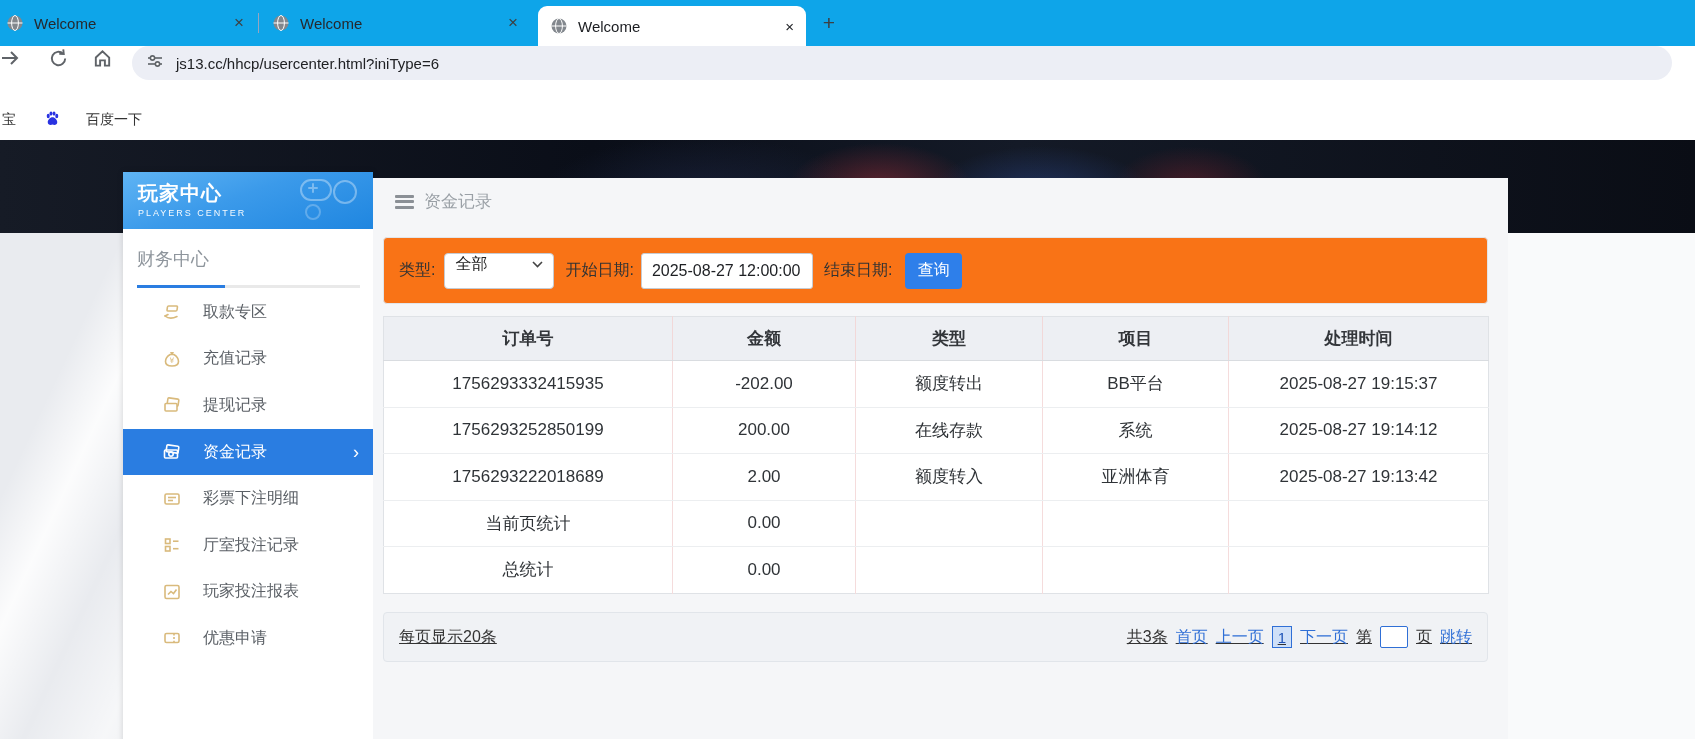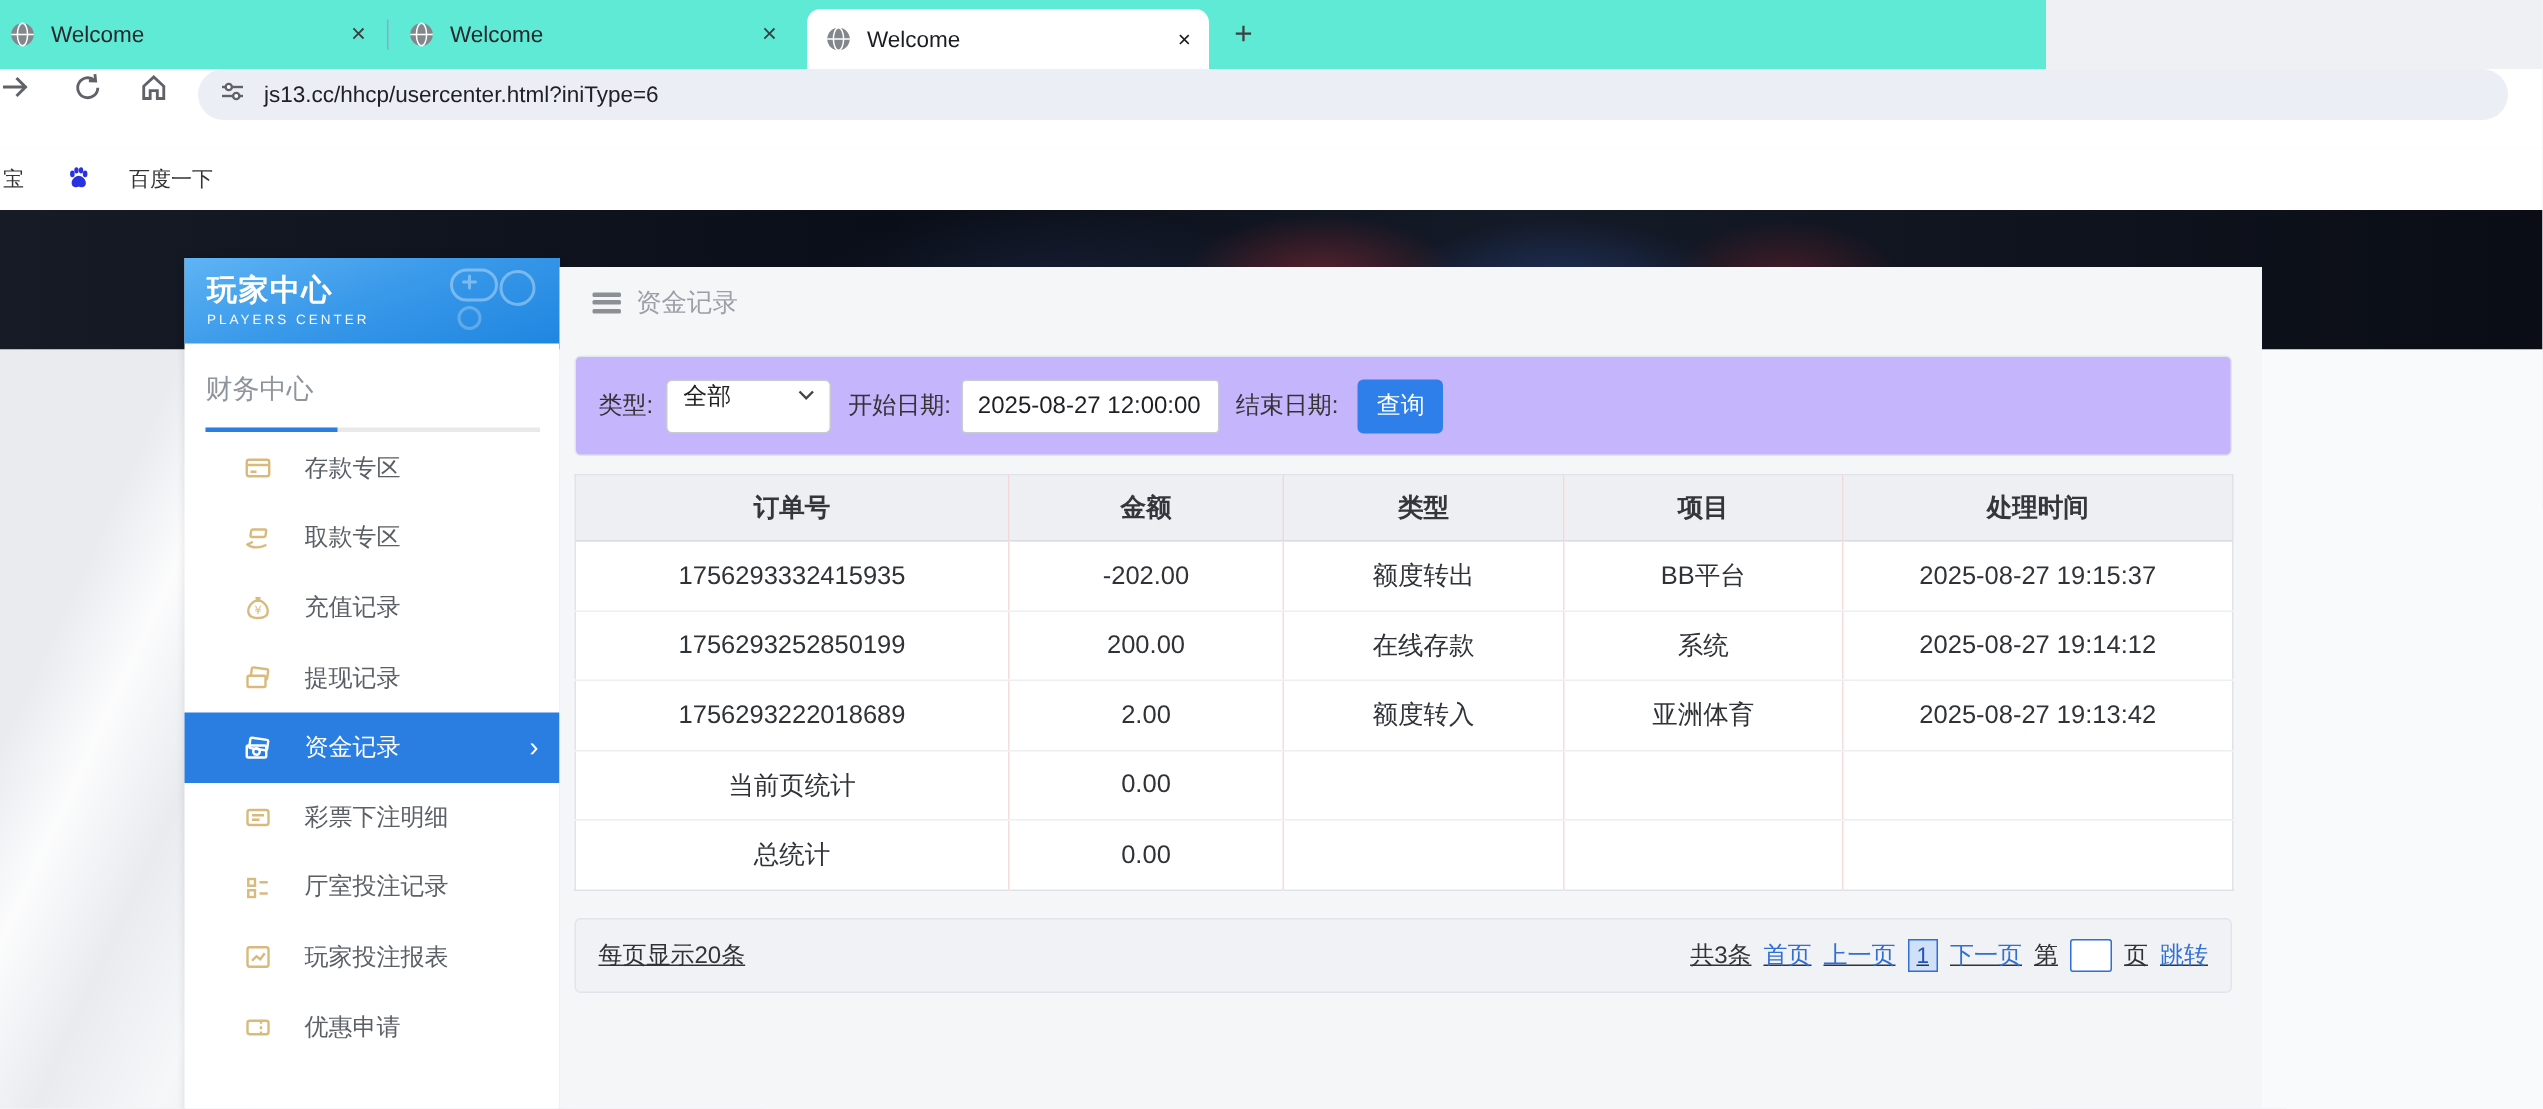--- a/index.html
+++ b/index.html
@@ -1,21 +1,21 @@
 <!DOCTYPE html>
 <html><head>
 <meta charset="utf-8">
 <style>
   * { margin:0; padding:0; box-sizing:border-box; }
   html,body { width:1695px; height:739px; overflow:hidden;
     font-family:"Liberation Sans","DejaVu Sans",sans-serif; }
   body { position:relative; background:#eef0f3; }
 
   
-  .tabbar { position:absolute; left:0; top:0; width:1364px; height:46px; background:#5eead4; }
+  .tabbar { position:absolute; left:0; top:0; width:1695px; height:46px; background:#0ea5e9; }
   .tab { position:absolute; top:0; height:46px; display:flex; align-items:center; color:#26282d; font-size:15px; }
   .tab .fav { width:18px; height:18px; flex:0 0 18px; }
   .tab .t-title { margin-left:10px; }
   .tab .t-close { margin-left:auto; font-size:17px; color:#3c4043; cursor:pointer; padding:0 2px; }
   .tab1 { left:6px;  width:240px; }
   .tab2 { left:272px; width:248px; }
   .tab-div { position:absolute; left:258px; top:13px; width:1px; height:20px; background:#96a5c0; }
   .tab-active { position:absolute; left:538px; top:6px; width:268px; height:40px; background:#ffffff;
     border-radius:9px 9px 0 0; display:flex; align-items:center; padding:0 12px; font-size:15px; color:#1b1d21; }
   .newtab { position:absolute; left:816px; top:10px; width:26px; height:26px; border-radius:50%;
@@ -70,21 +70,21 @@
   .sb-item.active { background:#2a7de1; color:#ffffff; }
   .sb-item.active .chev { margin-left:auto; margin-right:14px; font-size:18px; color:#fff; }
 
   
   .content { position:absolute; left:373px; top:178px; width:1135px; height:600px; background:#f5f6f8; }
   .page-head { position:absolute; left:22px; top:12px; display:flex; align-items:center; color:#9aa0a6; }
   .burger { width:19px; height:14px; display:flex; flex-direction:column; justify-content:space-between; }
   .burger i { height:3px; background:#8b9096; border-radius:1px; }
   .page-title { margin-left:10px; font-size:17px; }
 
-  .filter-panel { position:absolute; left:10px; top:59px; width:1105px; height:67px; background:#c4b5fd;
+  .filter-panel { position:absolute; left:10px; top:59px; width:1105px; height:67px; background:#f97316;
     border:1px solid #e1e5ea; border-radius:4px; display:flex; align-items:center; padding-left:15px; }
   .f-label { font-size:16px; color:#333; }
   .selectbox { margin-left:9px; width:110px; height:36px; background:#fff; border:1px solid #c6cbd2; border-radius:4px;
     display:flex; padding:0 10px; font-size:16px; color:#222; cursor:pointer; }
   .selectbox .sel-chev { margin-left:auto; }
   .f-label.m { margin-left:11px; }
   .f-input { margin-left:7px; width:172px; height:36px; background:#fff; border:1px solid #c6cbd2; border-radius:3px;
     font-size:16px; color:#1d1f23; padding:0 10px; font-family:"Liberation Sans",sans-serif; }
   .f-btn { margin-left:13px; width:57px; height:36px; background:#2e7fea; border:none; border-radius:4px;
     color:#fff; font-size:16px; cursor:pointer; }
@@ -216,30 +216,20 @@
   <div class="sb-section">
     <span class="sb-section-title">财务中心</span>
     <div class="sb-underline">
         <i></i>
       </div>
   </div>
   <nav class="sb-menu">
     <div class="sb-item">
       <span class="ic">
         <svg width="18" height="18" viewBox="0 0 18 18" fill="none" stroke="#d9ba7c" stroke-width="1.6">
-            <rect x="1.5" y="3.5" width="15" height="11" rx="1.5"></rect>
-            <line x1="1.5" y1="7" x2="16.5" y2="7"></line>
-            <line x1="4" y1="11.5" x2="8" y2="11.5"></line>
-          </svg>
-      </span>
-      <span>存款专区</span>
-    </div>
-    <div class="sb-item">
-      <span class="ic">
-        <svg width="18" height="18" viewBox="0 0 18 18" fill="none" stroke="#d9ba7c" stroke-width="1.6">
             <rect x="5" y="3" width="10" height="5" rx="1" transform="skewX(-8)"></rect>
             <path d="M2 13 c3 2.5 8 2.5 12 0.5" stroke-linecap="round"></path>
             <path d="M2 13 l3 -1.5" stroke-linecap="round"></path>
           </svg>
       </span>
       <span>取款专区</span>
     </div>
     <div class="sb-item">
       <span class="ic">
         <svg width="18" height="18" viewBox="0 0 18 18">

